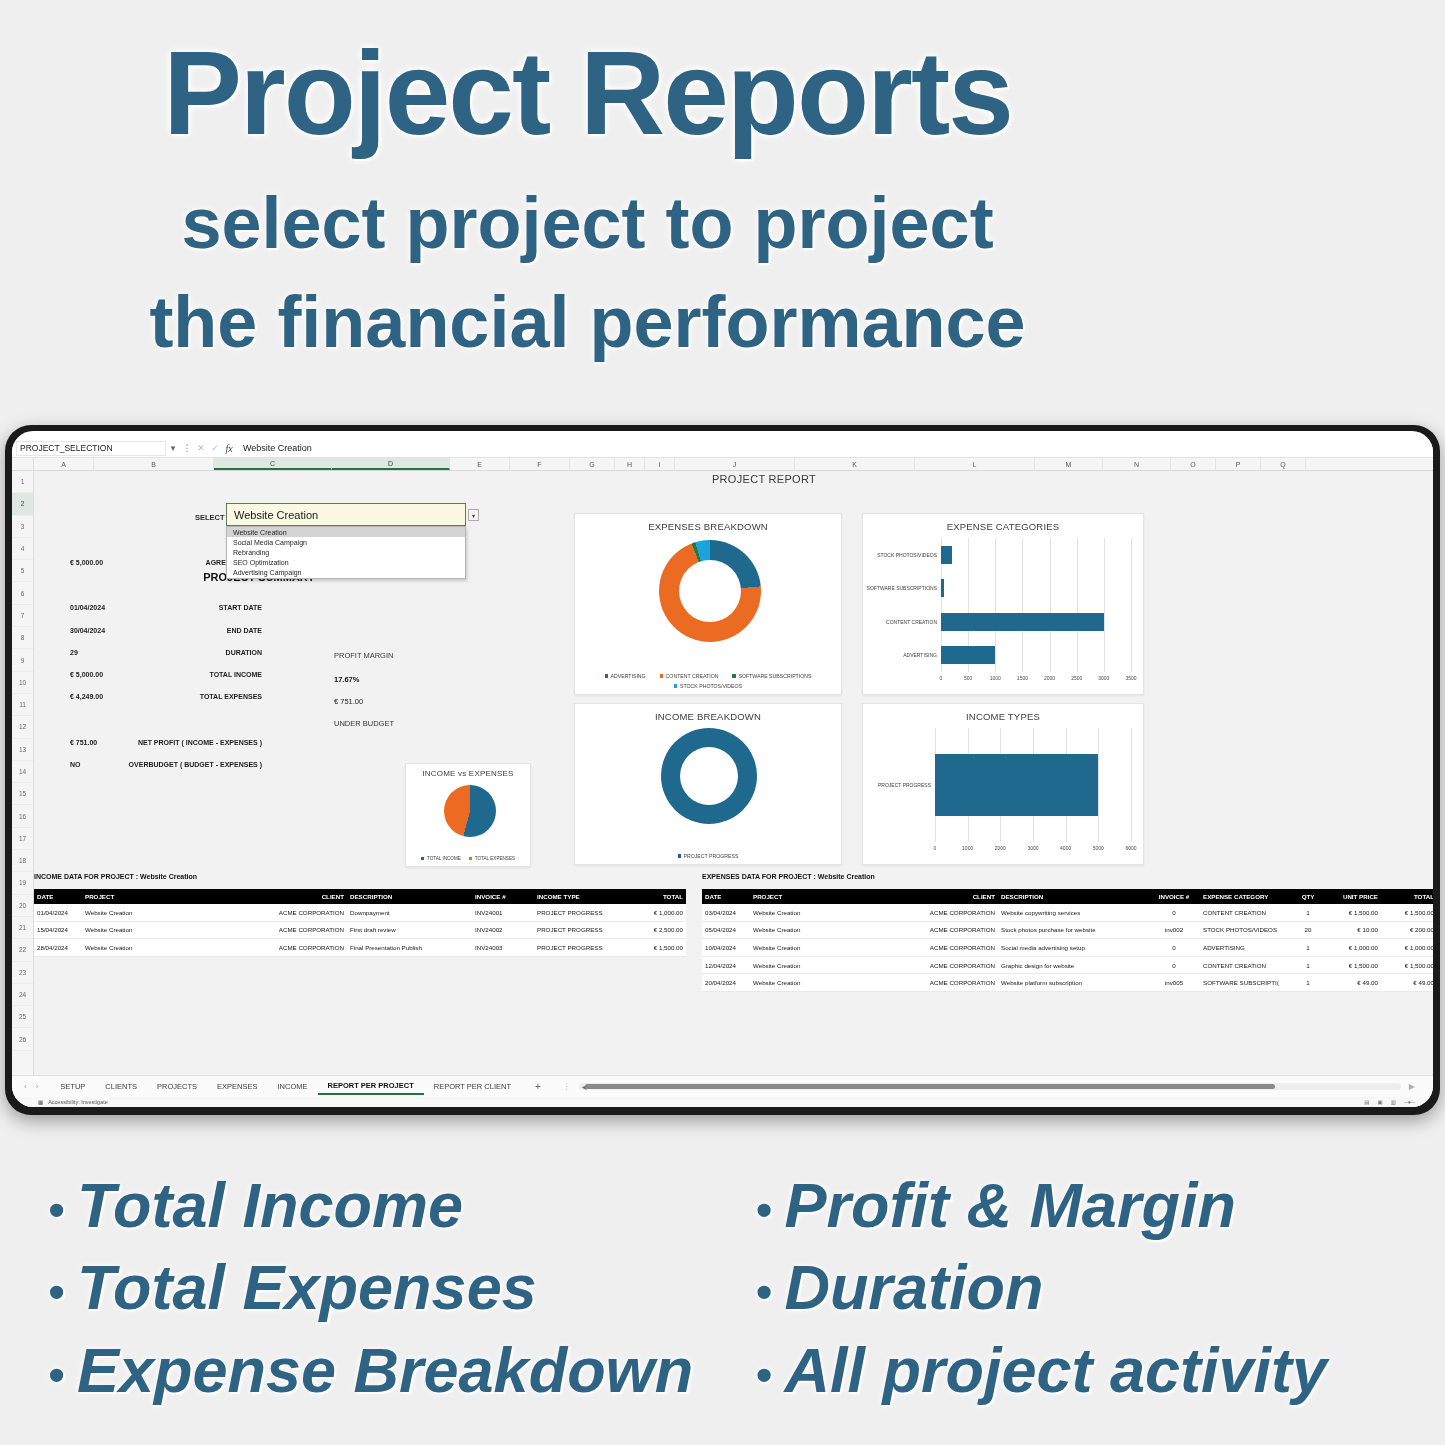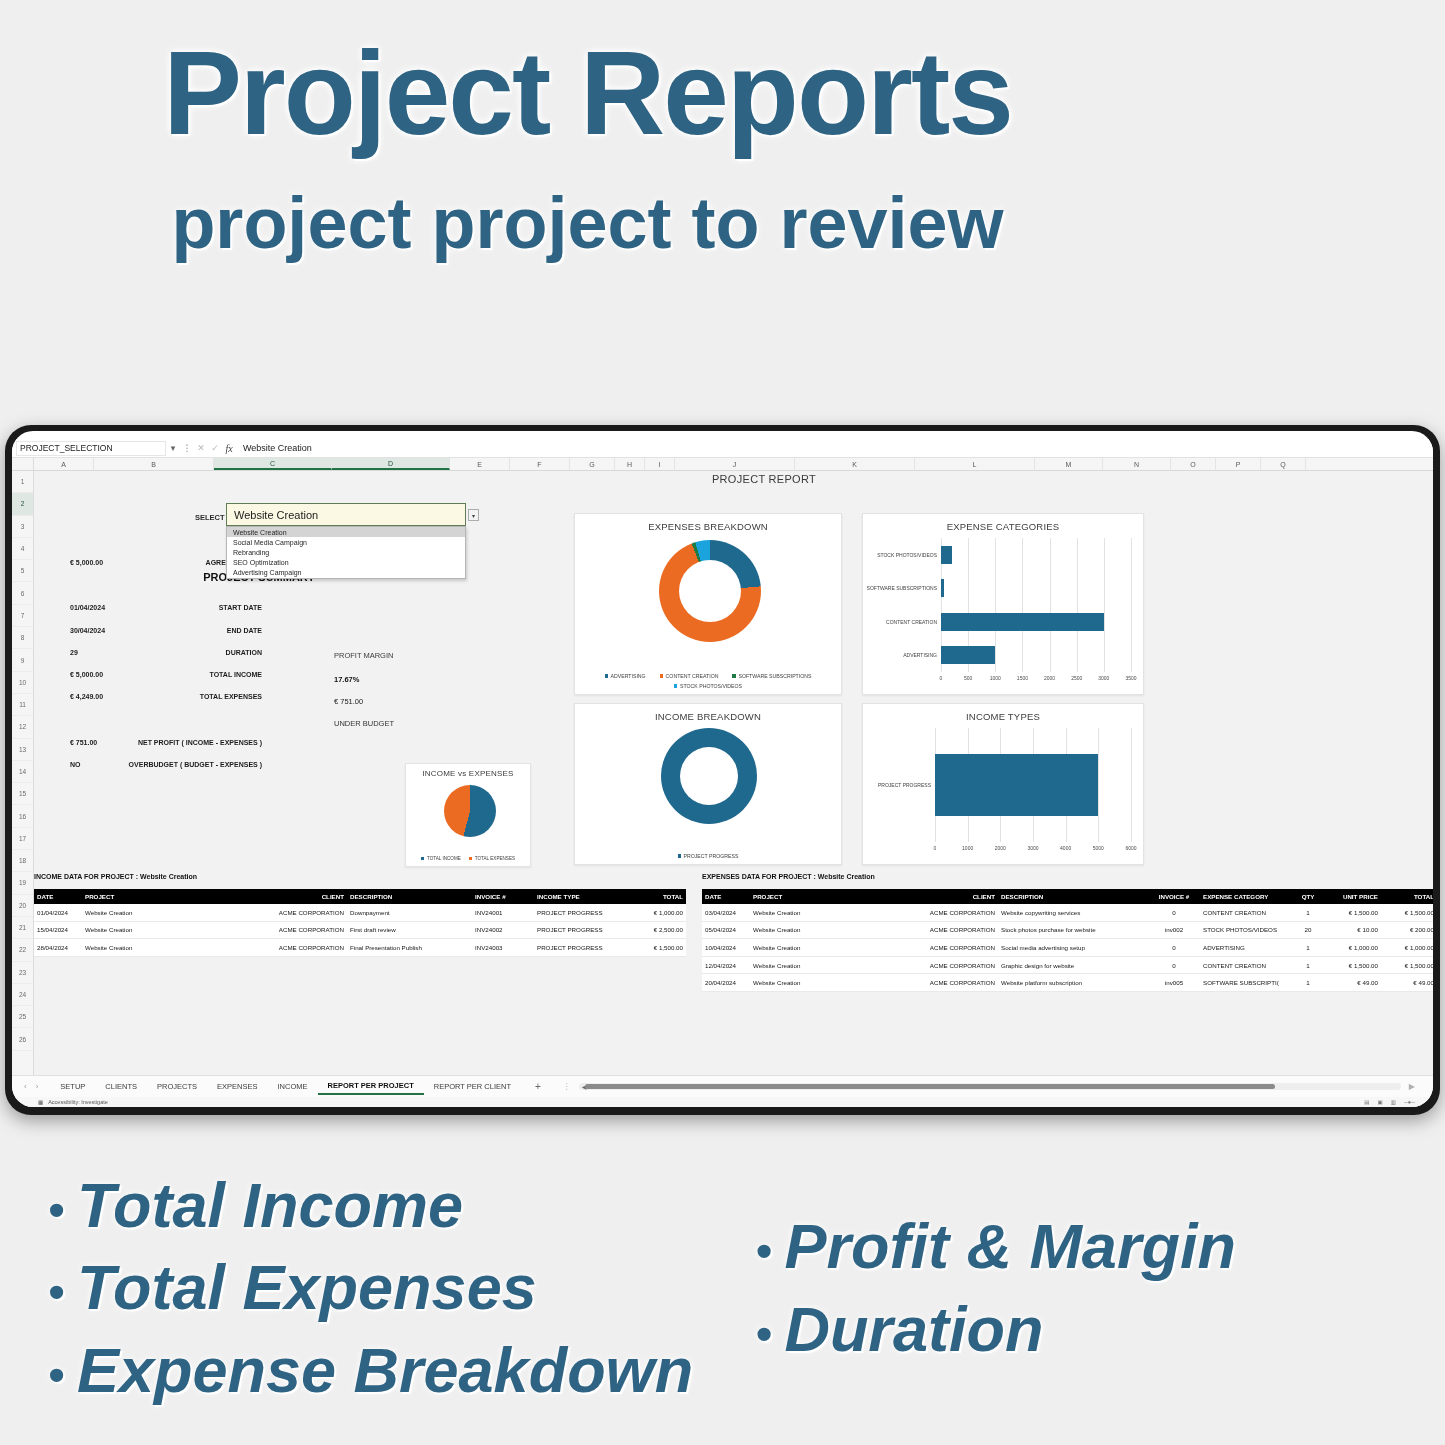--- a/index.html
+++ b/index.html
@@ -288,21 +288,22 @@
     font-style: italic;
   }
   .bdot { font-size: 46px; vertical-align: middle; }
 </style>
 </head>
 <body>
 
 <div class="promo-header">
   <div class="promo-title">Project Reports</div>
   <div class="promo-sub">
-    <div>project project to review</div>
+    <div>select project to project</div>
+    <div>the financial performance</div>
   </div>
 </div>
 
 <div class="tablet">
 <div class="screen">
 
   <div class="formula-bar">
     <div class="namebox">PROJECT_SELECTION</div>
     <div class="fb-ic">▾</div>
     <div class="fb-ic">⋮</div>
@@ -688,14 +689,15 @@
 
 <div class="bullets">
   <div class="bcol" id="bul-left">
       <div class="bitem"><span class="bdot">• </span><span>Total Income</span></div>
       <div class="bitem"><span class="bdot">• </span><span>Total Expenses</span></div>
       <div class="bitem"><span class="bdot">• </span><span>Expense Breakdown</span></div>
     </div>
   <div class="bcol right" id="bul-right">
       <div class="bitem"><span class="bdot">• </span><span>Profit &amp; Margin</span></div>
       <div class="bitem"><span class="bdot">• </span><span>Duration</span></div>
+      <div class="bitem"><span class="bdot">• </span><span>All project activity</span></div>
     </div>
 </div>
 
 </body></html>

